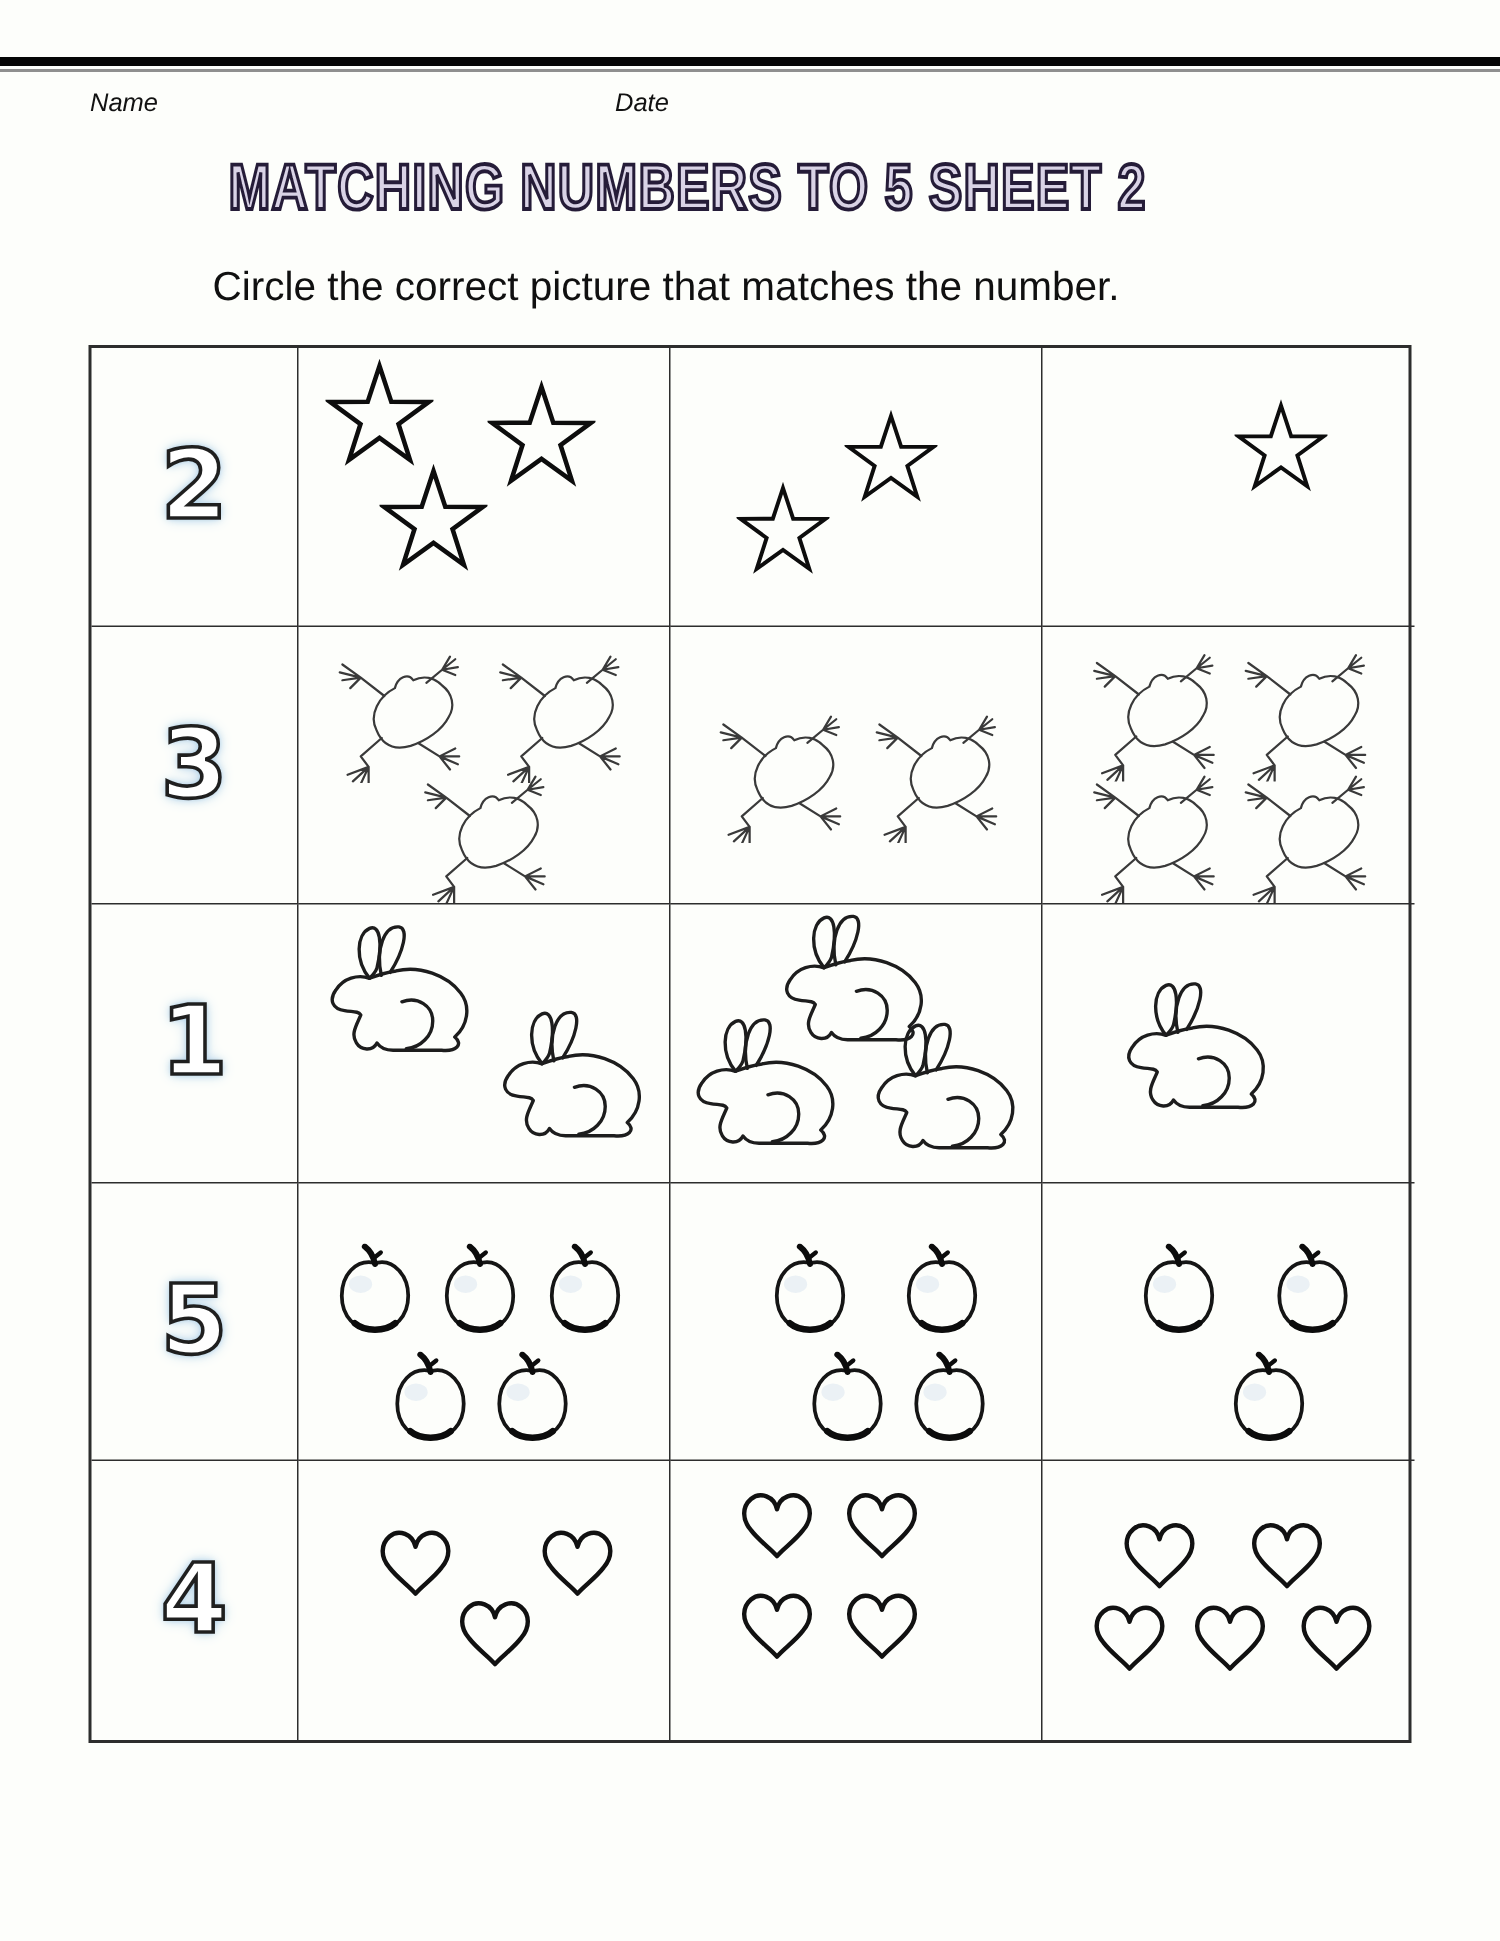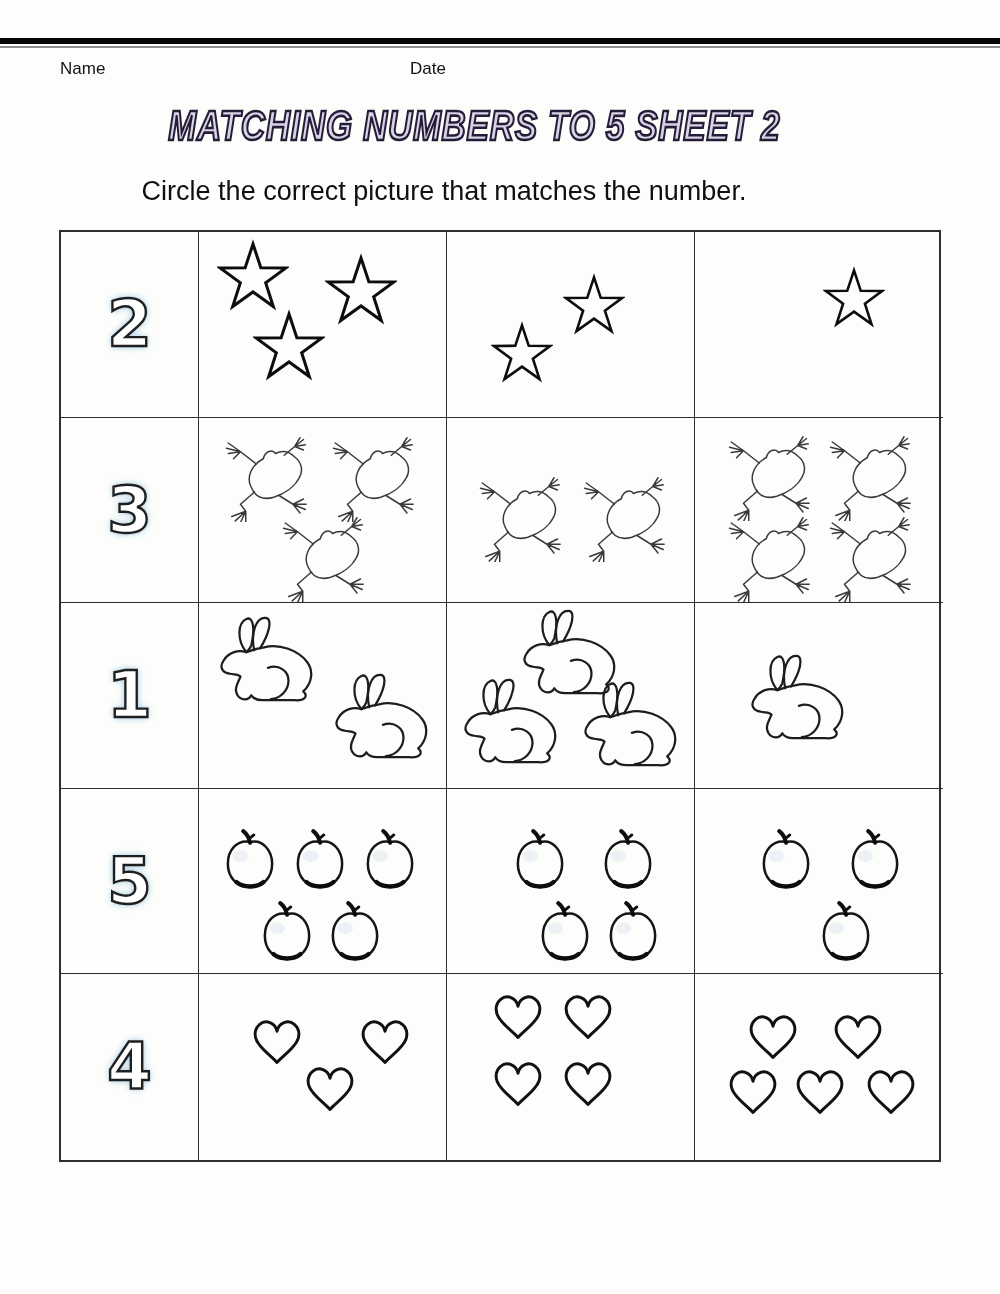--- a/index.html
+++ b/index.html
@@ -8,25 +8,25 @@
     background:#fdfefb;
     font-family:"Liberation Sans",sans-serif;
     overflow:hidden;
   }
   
   .top-rule{position:absolute;left:0;top:38px;width:1000px;}
   .top-rule .thick{height:6px;background:#050505;}
   .top-rule .gap{height:2px;background:transparent;}
   .top-rule .thin{height:2px;background:#8f8f8f;}
   
-  .hdr-label{position:absolute;top:59px;font-size:17px;color:#121212;}
+  .hdr-label{position:absolute;top:59px;font-size:17px;color:#121212;font-style:italic;}
   .name-label{left:60px;}
   .date-label{left:410px;}
   
-  .title-wrap{position:absolute;top:102px;left:16px;width:916px;text-align:center;font-style:italic;}
+  .title-wrap{position:absolute;top:102px;left:0;width:916px;text-align:center;}
   .page-title-text{
     display:inline-block;
     font-family:"Liberation Sans",sans-serif;
     font-weight:bold;font-size:43px;line-height:1.1;
     transform:scaleX(0.78);transform-origin:center;
     color:#d9d3e6;
     -webkit-text-stroke:2.6px #251c38;
     letter-spacing:1px;white-space:nowrap;
   }
   

